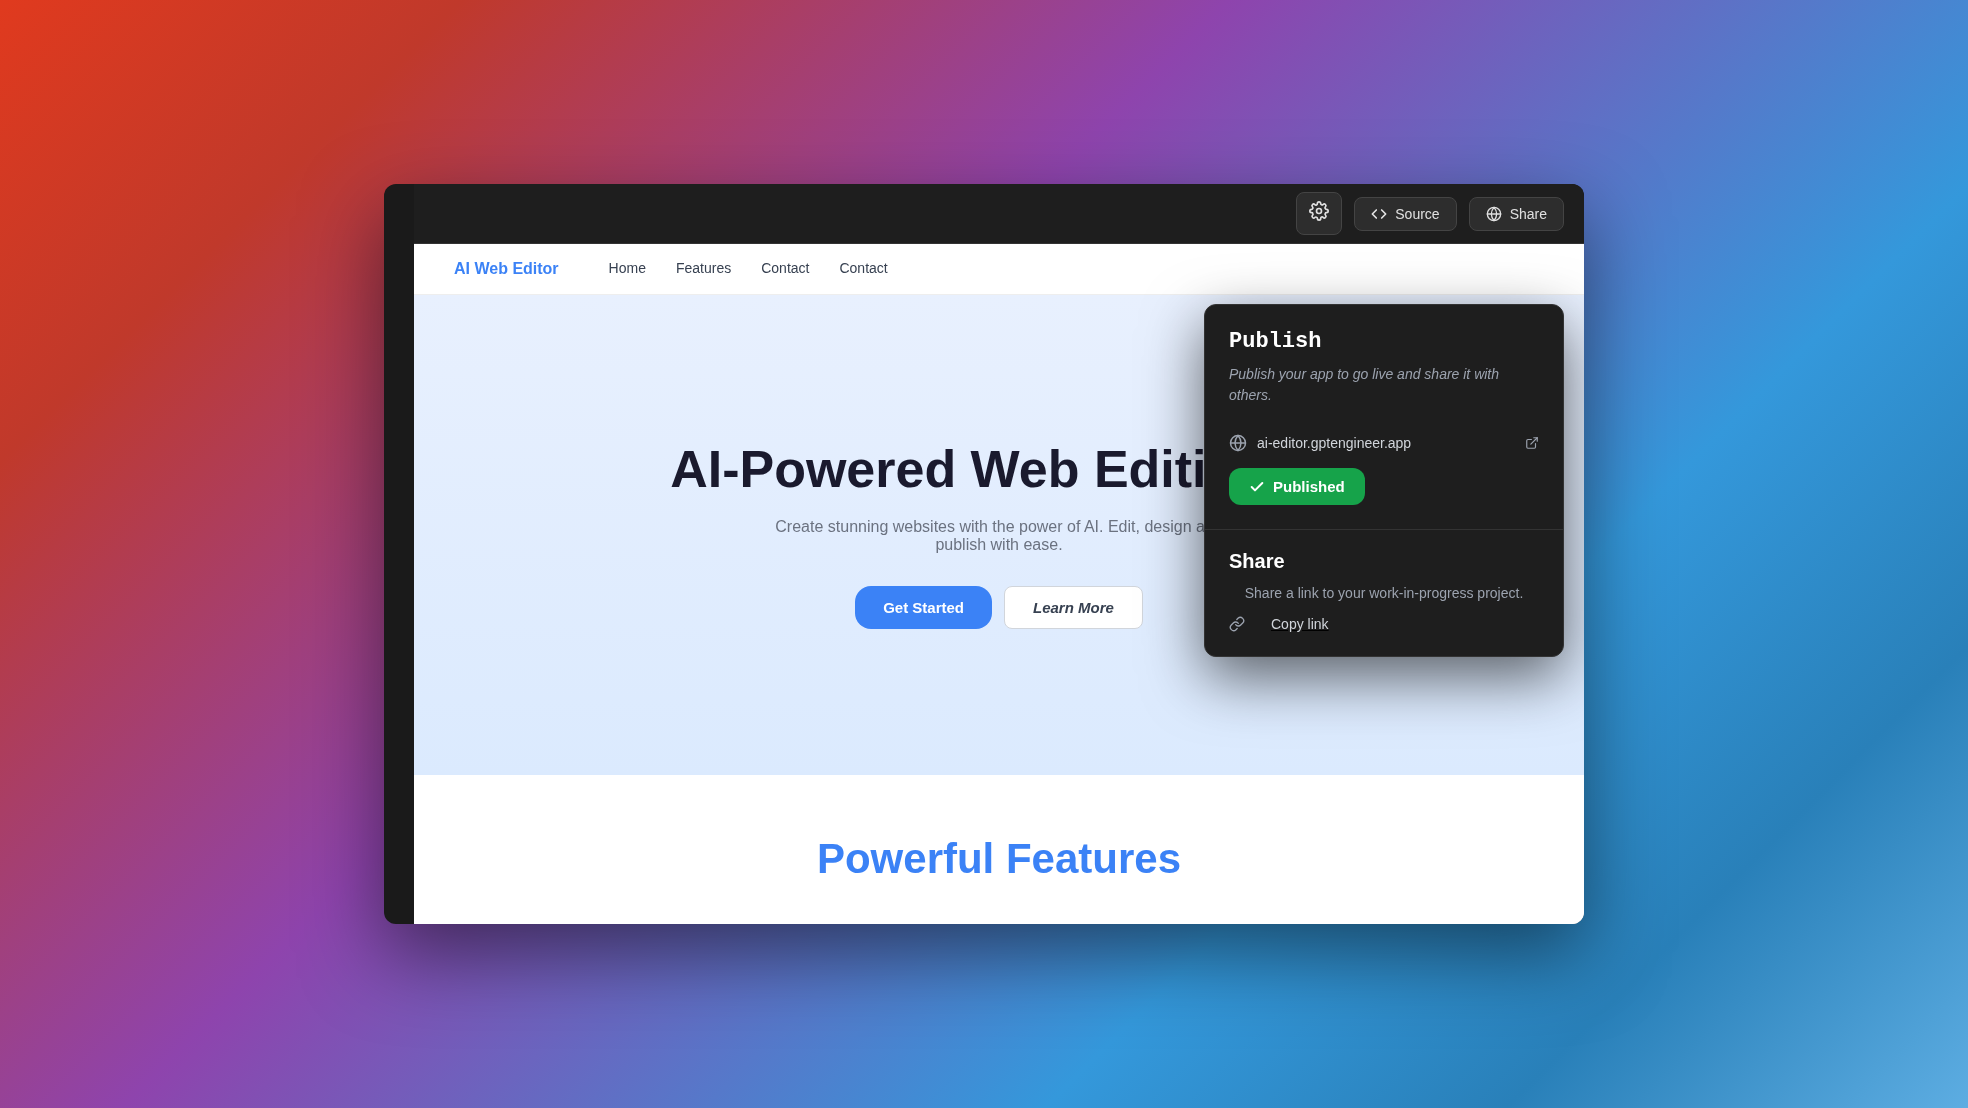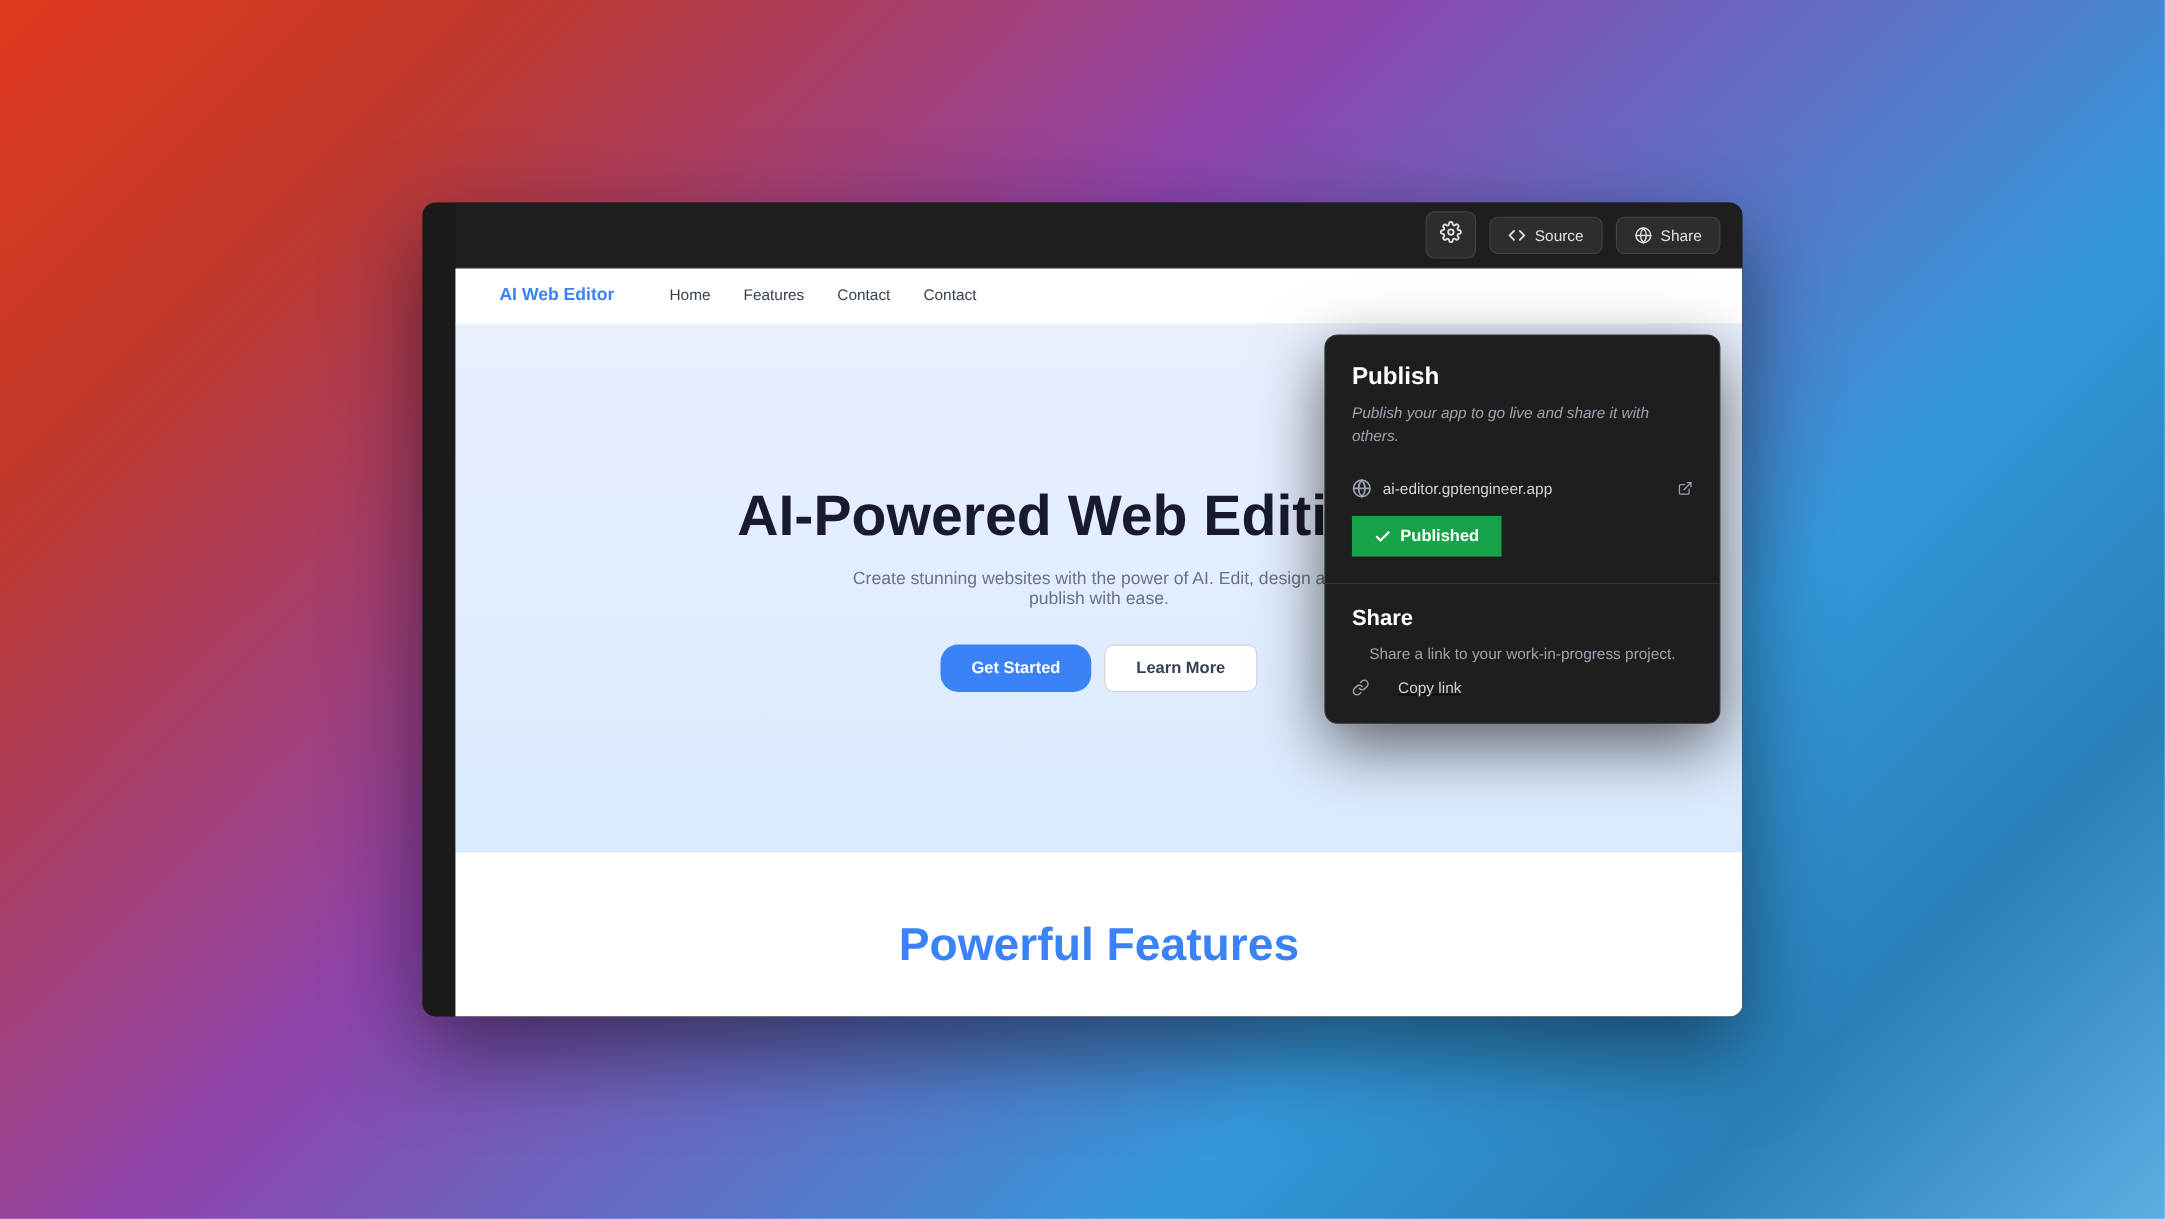--- a/index.html
+++ b/index.html
@@ -149,20 +149,21 @@
 
     .btn-secondary {
       background: white;
       color: #374151;
       border: 1px solid #d1d5db;
       padding: 12px 28px;
       border-radius: 8px;
       font-size: 15px;
       font-weight: 600;
       cursor: pointer;
+      font-style: italic;
     }
 
     .features-section {
       background: white;
       padding: 60px 40px;
       text-align: center;
     }
 
     .features-title {
       font-size: 42px;
@@ -182,20 +183,21 @@
       z-index: 100;
       box-shadow: 0 20px 60px rgba(0,0,0,0.6);
       border: 1px solid #333;
     }
 
     .publish-section-title {
       font-size: 22px;
       font-weight: 700;
       color: #ffffff;
       margin-bottom: 10px;
+      font-family: Liberation Mono, monospace;
     }
 
     .publish-desc {
       font-size: 14px;
       color: #9ca3af;
       margin-bottom: 28px;
       line-height: 1.5;
       font-style: italic;
     }
 
@@ -210,21 +212,21 @@
       font-size: 14px;
       color: #d1d5db;
       flex: 1;
     }
 
     .published-btn {
       background: #16a34a;
       color: white;
       border: none;
       padding: 10px 20px;
-      border-radius: 0;
+      border-radius: 12px;
       font-size: 15px;
       font-weight: 600;
       cursor: pointer;
       display: flex;
       align-items: center;
       gap: 8px;
       margin-bottom: 24px;
     }
 
     .divider {

